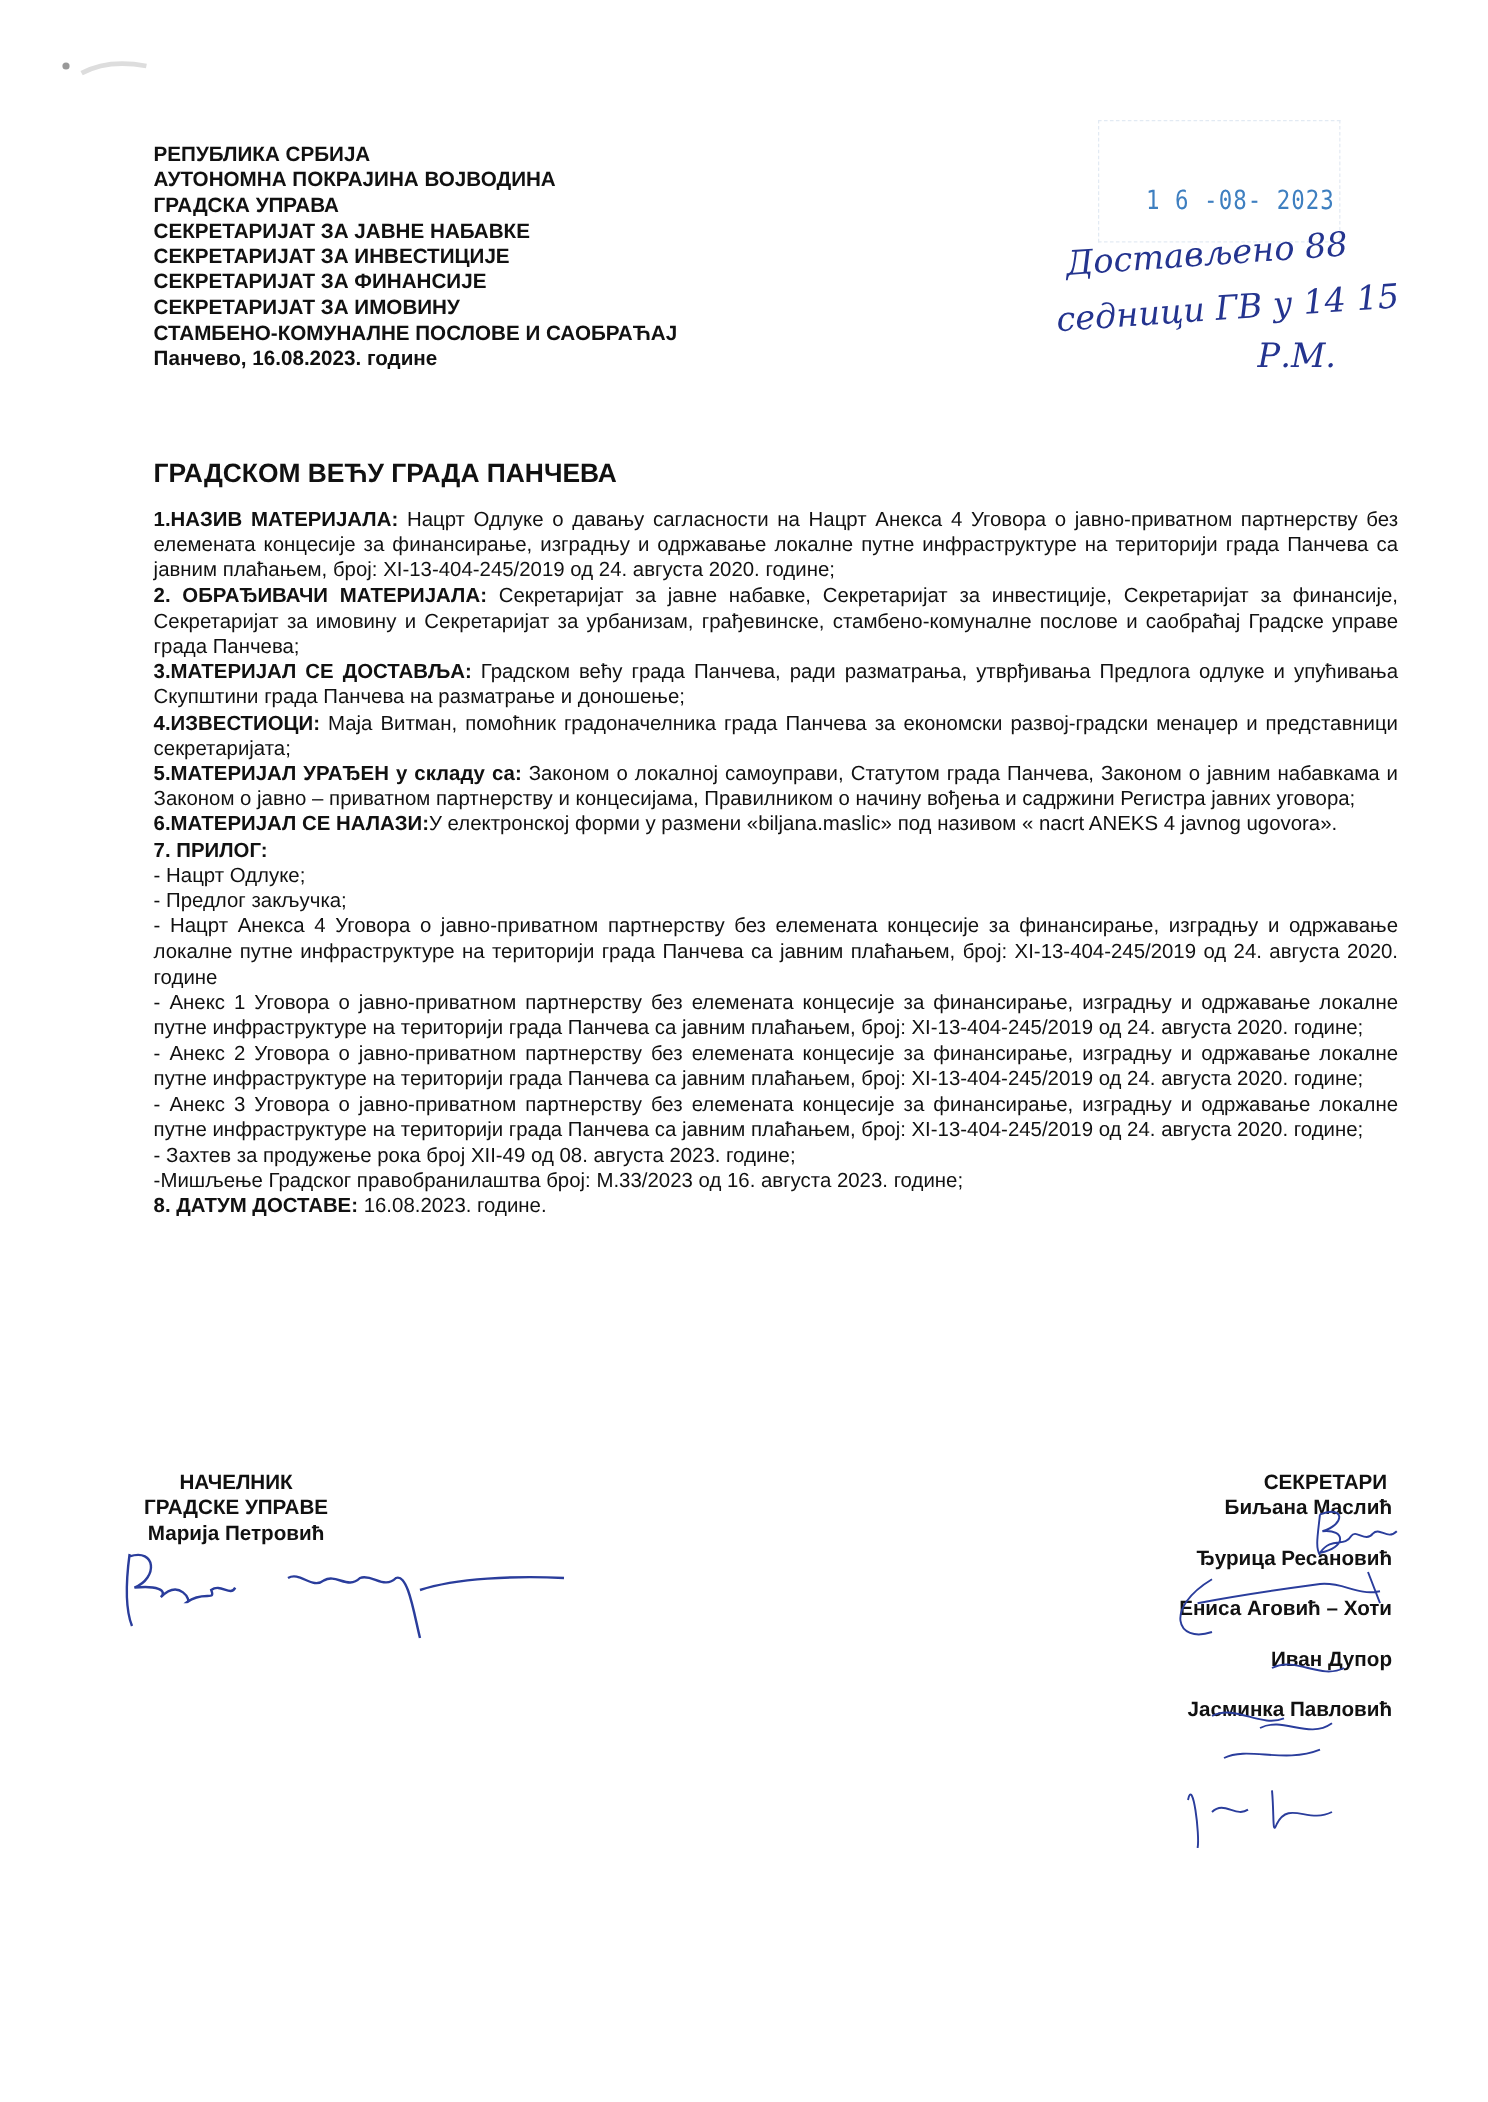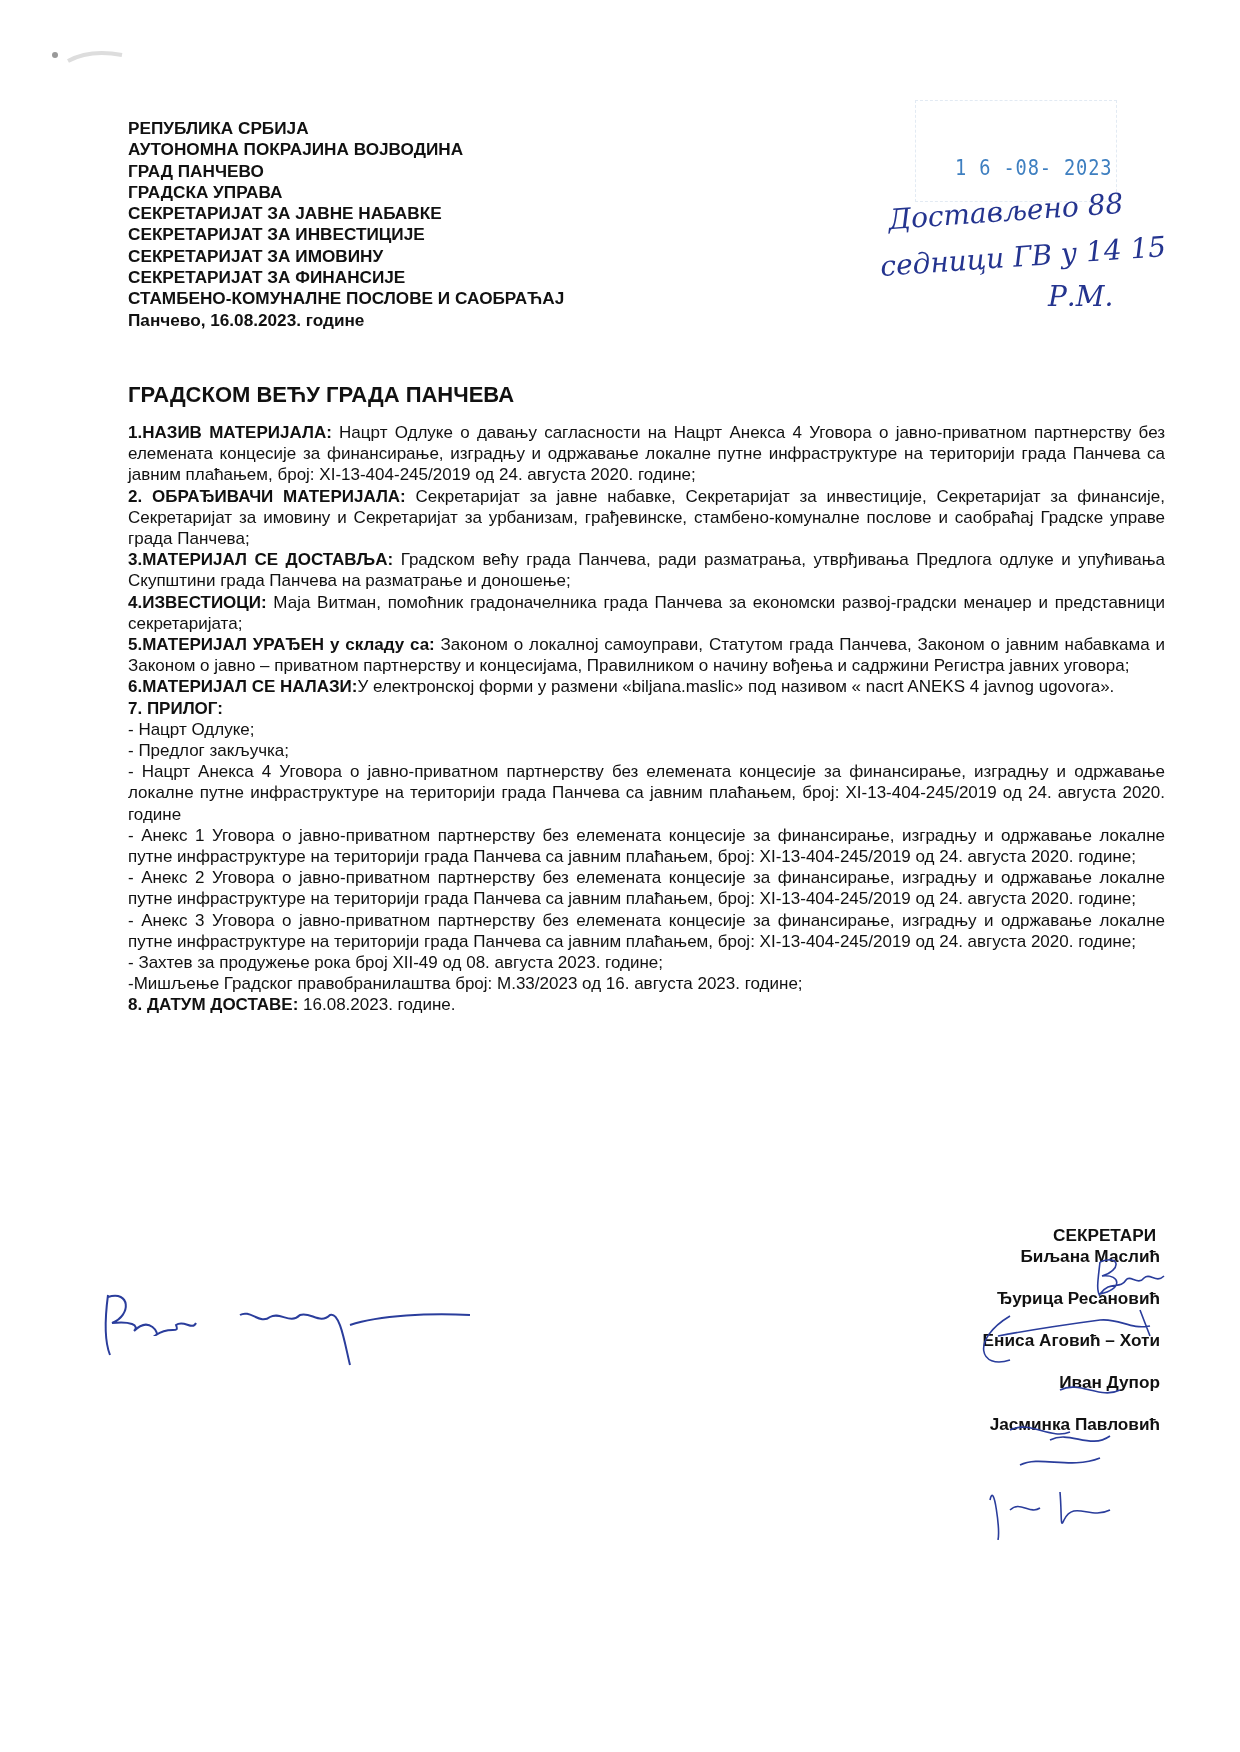--- a/index.html
+++ b/index.html
@@ -29,26 +29,25 @@
 <div class="page">
 
   <svg class="speck" width="80" height="30" viewBox="0 0 80 30">
     <circle cx="5" cy="10" r="3" fill="#999"></circle>
     <path d="M18 16 Q40 4 72 10" stroke="#ddd" stroke-width="4" fill="none"></path>
   </svg>
 
   <div class="header">
     <div>РЕПУБЛИКА СРБИЈА</div>
     <div>АУТОНОМНА ПОКРАЈИНА ВОЈВОДИНА</div>
-    <div>ГРАД ПАНЧЕВО</div>
     <div>ГРАДСКА УПРАВА</div>
     <div>СЕКРЕТАРИЈАТ ЗА ЈАВНЕ НАБАВКЕ</div>
     <div>СЕКРЕТАРИЈАТ ЗА  ИНВЕСТИЦИЈЕ</div>
+    <div>СЕКРЕТАРИЈАТ ЗА ФИНАНСИЈЕ</div>
     <div>СЕКРЕТАРИЈАТ ЗА ИМОВИНУ</div>
-    <div>СЕКРЕТАРИЈАТ ЗА ФИНАНСИЈЕ</div>
     <div>СТАМБЕНО-КОМУНАЛНЕ ПОСЛОВЕ И САОБРАЋАЈ</div>
     <div class="place-date">Панчево, 16.08.2023. године</div>
   </div>
 
   <div class="stamp"></div>
   <div class="stamp-date">1 6 -08- 2023</div>
   <div class="handnote" style="left:888px; top:195px; transform:rotate(-4deg);">Достављено 88</div>
   <div class="handnote" style="left:880px; top:240px; transform:rotate(-4deg);">седници ГВ у 14 15</div>
   <div class="handnote" style="left:1048px; top:280px;">Р.М.</div>
 
@@ -66,20 +65,25 @@
     <p>- Предлог закључка;</p>
     <p>- Нацрт Анекса 4 Уговора о јавно-приватном партнерству без елемената концесије за финансирање, изградњу и одржавање локалне путне инфраструктуре на територији града Панчева са јавним плаћањем, број: XI-13-404-245/2019 од 24. августа 2020. године</p>
     <p>- Анекс 1 Уговора о јавно-приватном партнерству без елемената концесије за финансирање, изградњу и одржавање локалне путне инфраструктуре на територији града Панчева са јавним плаћањем, број: XI-13-404-245/2019 од 24. августа 2020. године;</p>
     <p>- Анекс 2 Уговора о јавно-приватном партнерству без елемената концесије за финансирање, изградњу и одржавање локалне путне инфраструктуре на територији града Панчева са јавним плаћањем, број: XI-13-404-245/2019 од 24. августа 2020. године;</p>
     <p>- Анекс 3 Уговора о јавно-приватном партнерству без елемената концесије за финансирање, изградњу и одржавање локалне путне инфраструктуре на територији града Панчева са јавним плаћањем, број: XI-13-404-245/2019 од 24. августа 2020. године;</p>
     <p>- Захтев за продужење рока број XII-49 од 08. августа 2023. године;</p>
     <p>-Мишљење Градског правобранилаштва број: М.33/2023 од 16. августа 2023. године;</p>
     <p><b>8. ДАТУМ ДОСТАВЕ:</b><span> 16.08.2023. године.</span></p>
   </div>
 
+  <div class="sig-left">
+    <div>НАЧЕЛНИК</div>
+    <div>ГРАДСКЕ УПРАВЕ</div>
+    <div>Марија Петровић</div>
+  </div>
   <svg class="scribble" style="left:100px; top:1285px;" width="380" height="90" viewBox="0 0 380 90">
     <path d="M8 10 C4 40 6 60 10 70 M8 12 C30 5 32 30 12 38 C30 36 40 40 34 46 C50 30 60 50 56 50 C70 40 80 50 76 40 C84 34 92 46 96 38" stroke="#2a3d9c" stroke-width="2" fill="none"></path>
     <path d="M140 30 C150 24 160 40 170 32 C180 26 190 40 200 30 C210 26 220 40 230 30 C240 26 245 60 250 80 M250 40 C280 30 330 28 370 30" stroke="#2a3d9c" stroke-width="2" fill="none"></path>
   </svg>
 
   <div class="sig-right">
     <div class="role">СЕКРЕТАРИ</div>
     <div class="name">Биљана Маслић</div>
     <div class="name">Ђурица Ресановић</div>
     <div class="name">Ениса  Аговић – Хоти</div>

